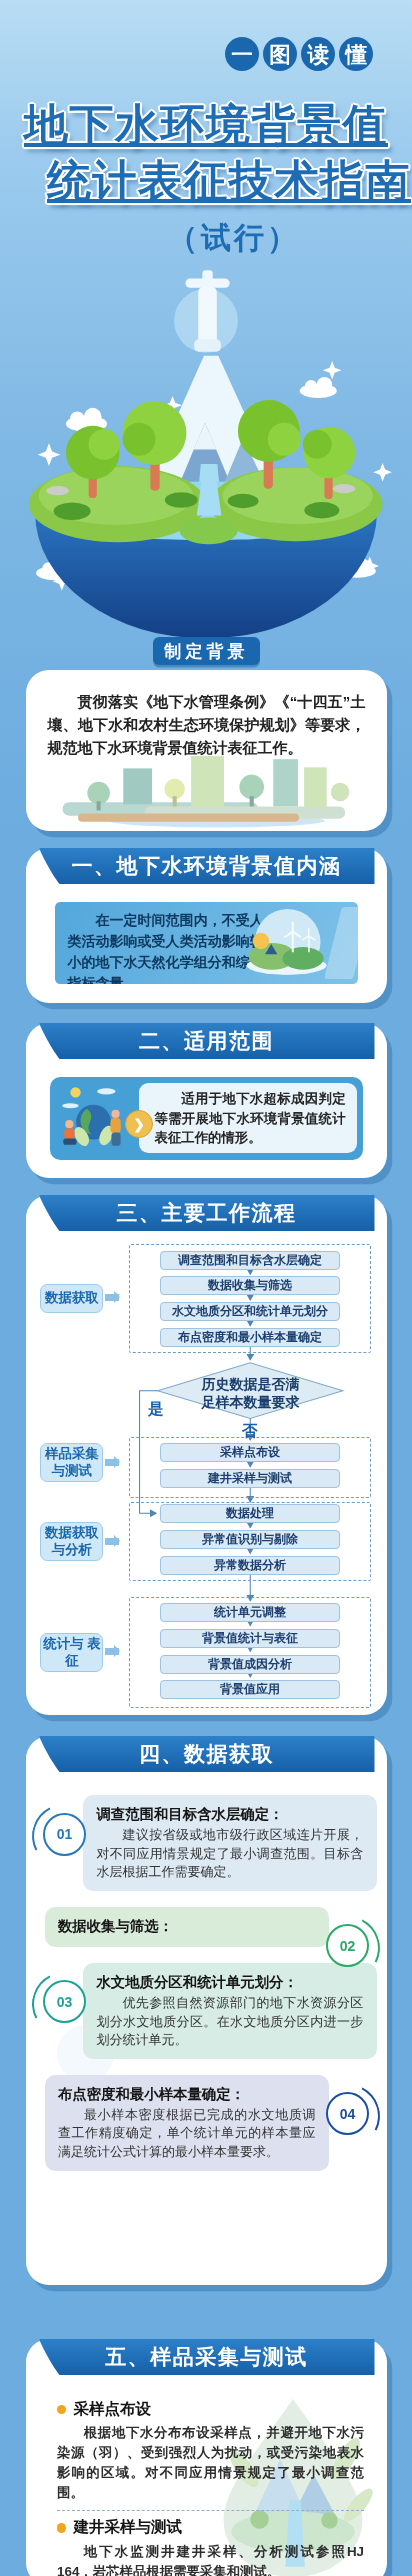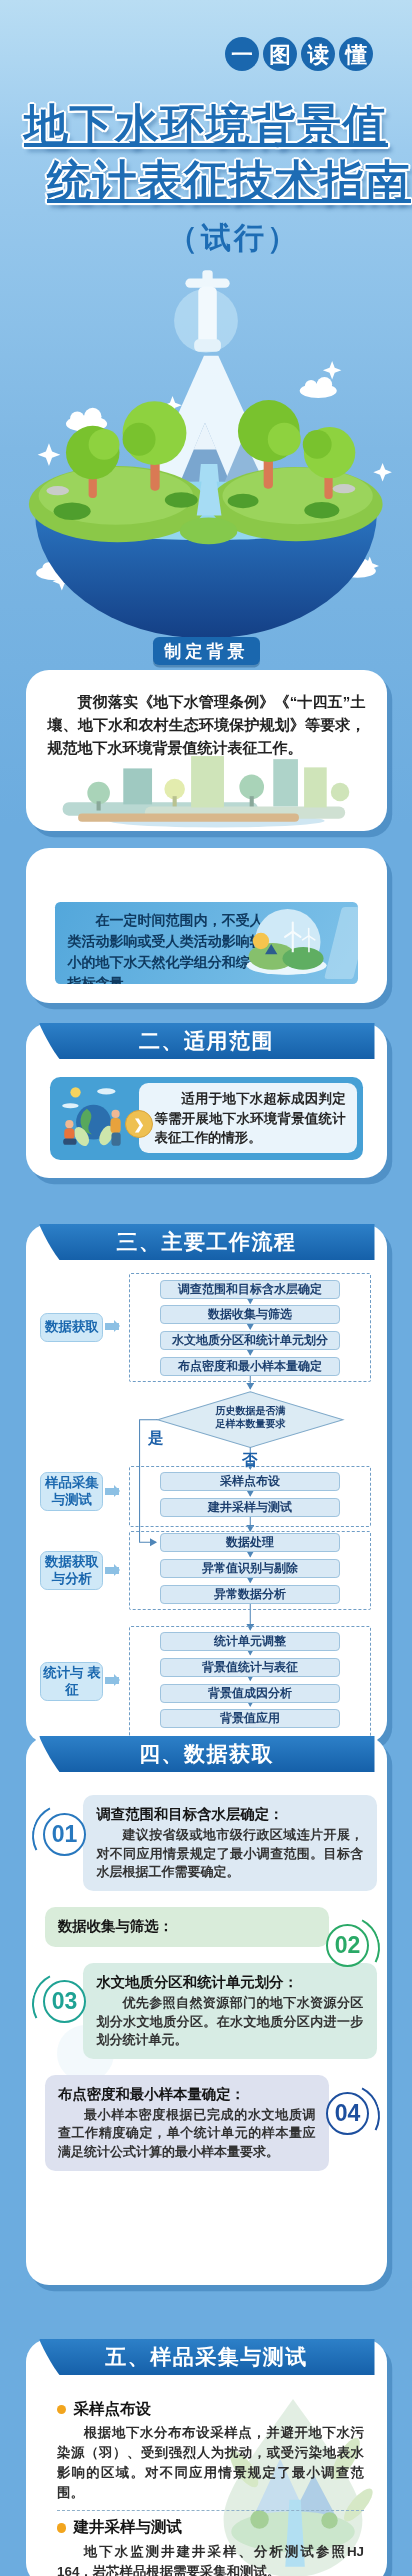--- a/index.html
+++ b/index.html
@@ -44,44 +44,44 @@
   .s2-panel { position:absolute; top:54px; left:24px; right:24px; bottom:18.5px;
     background:#46a0d5; border-radius:10.3px; }
   .s2-bubble { position:absolute; left:89px; top:6.2px; right:6.2px; bottom:6.2px; background:#eaf4fb;
     border-radius:9.3px; padding:6.2px 11.3px 0 15.5px; }
   .s2-bubble p { font-size:13.4px; line-height:1.45; font-weight:800; color:#262626;
     text-indent:2em; text-align:justify; }
   .goldchip { position:absolute; left:75px; top:33px; width:28px; height:28px; border-radius:50%;
     background:#eec052; border:1.5px solid #d7a43c; color:#fff; font-size:13.4px; font-weight:800;
     display:flex; align-items:center; justify-content:center; z-index:2; }
   
-  .s3-card { top:1224px; height:520px; }
+  .s3-card { top:1195px; height:520px; }
   .flow-svg { position:absolute; left:0; top:0; z-index:0; }
   .cline { stroke:#4f86b8; stroke-width:2; fill:none; marker-end:url(#ah); }
   .dashbox { position:absolute; border:1px dashed #6f9dc6; border-radius:2.1px; left:103px; width:242px; }
   .fbox { position:absolute; left:134px; width:180px; height:18.5px; background:#d9e9f5;
     border:1px solid #9ec3de; border-radius:4.1px; display:flex; align-items:center; justify-content:center;
     font-size:12px; font-weight:800; color:#1c3f6e; z-index:1; }
   .stagelabel { position:absolute; left:14.4px; width:63px; background:#cfe8f7; border:1px solid #9fcbe8;
     border-radius:7.2px; color:#1a67ae; font-size:13.4px; font-weight:800; line-height:1.25;
     display:flex; align-items:center; justify-content:center; text-align:center; z-index:1; }
   .fat { position:absolute; left:79px; width:14.4px; height:7.2px; background:#8cc0e4; z-index:1; }
   .fat::after { content:""; position:absolute; right:-6.7px; top:-3.1px; width:0; height:0;
     border:6.7px solid transparent; border-left:6.7px solid #8cc0e4; }
-  .dtext { position:absolute; left:173px; top:181px; width:103px; text-align:center; font-size:10px;
+  .dtext { position:absolute; left:173px; top:181px; width:103px; text-align:center; font-size:14px;
     font-weight:800; color:#1c3f6e; line-height:1.25; z-index:1; }
   .yesno { position:absolute; font-size:15.5px; font-weight:800; color:#1b5fa8; z-index:1; }
   
   .s4-card { top:1736px; height:549px; }
   .s4item { position:relative; border-radius:10.3px; padding:10.3px 13.4px 9.3px; }
   .s4item h3 { font-size:14.4px; font-weight:800; color:#151515; margin-bottom:2.1px; }
-  .s4item p { font-size:13px; line-height:18.5px; font-weight:700; color:#333;
+  .s4item p { font-size:13px; line-height:18.5px; font-weight:400; color:#333;
     text-indent:2em; text-align:justify; }
   .numcircle { position:absolute; width:43px; height:43px; border-radius:50%; background:#fff;
-    border:2.6px solid var(--c); color:var(--c); font-size:23px; font-weight:800;
+    border:2.6px solid var(--c); color:var(--c); font-size:14px; font-weight:800;
     display:flex; align-items:center; justify-content:center; z-index:2; }
   .numcircle.left  { left:-40px; top:17.5px; } .numcircle.right { right:-40px; top:17.5px; }
   .numcircle::before { content:""; position:absolute; width:60px; height:60px; border-radius:50%;
     border:2.1px solid transparent; }
   .numcircle.left::before  { left:-13.4px; top:-10.3px; border-left-color:var(--c);  transform:rotate(18deg); }
   .numcircle.right::before { right:-13.4px; top:-10.3px; border-right-color:var(--c); transform:rotate(-18deg); }
   .bubbledeco { position:absolute; border-radius:50%; background:#cfe6f5; opacity:.25; z-index:0; }
   
   .s5-card { top:2339px; height:247px; }
   .s5-body { position:relative; z-index:1; padding:60px 23px 0 31px; }
@@ -208,20 +208,21 @@
         <rect x="66" y="94" width="8" height="18" fill="#8aa89a"></rect>
       <circle cx="218" cy="70" r="20" fill="#e3ecae"></circle>
         <rect x="214" y="84" width="8" height="20" fill="#b9c290"></rect>
       <circle cx="368" cy="66" r="24" fill="#a9d3b8"></circle>
         <rect x="364" y="84" width="8" height="20" fill="#8aa89a"></rect>
       <circle cx="540" cy="76" r="18" fill="#cfe4b9"></circle>
     </svg>
   </div>
 
   <div class="card s1-card">
+    <div class="ribbon">一、地下水环境背景值内涵</div>
     <div class="s1-panel">
       <div class="pennant"></div>
       <p>在一定时间范围内，不受人类活动影响或受人类活动影响较小的地下水天然化学组分和综合指标含量。</p>
       <svg width="103" height="77" viewBox="0 0 200 150" style="position:absolute;right:24px;top:3.1px">
         <circle cx="110" cy="72" r="64" fill="#cfe9f7"></circle>
         <ellipse cx="108" cy="118" rx="78" ry="18" fill="#eaf6fc"></ellipse>
         <ellipse cx="80" cy="100" rx="46" ry="26" fill="#86c06c"></ellipse>
         <ellipse cx="140" cy="104" rx="40" ry="22" fill="#5fae62"></ellipse>
         <circle cx="58" cy="70" r="16" fill="#f5c44e"></circle>
         <rect x="118" y="52" width="4" height="40" fill="#f6fbfd"></rect>

